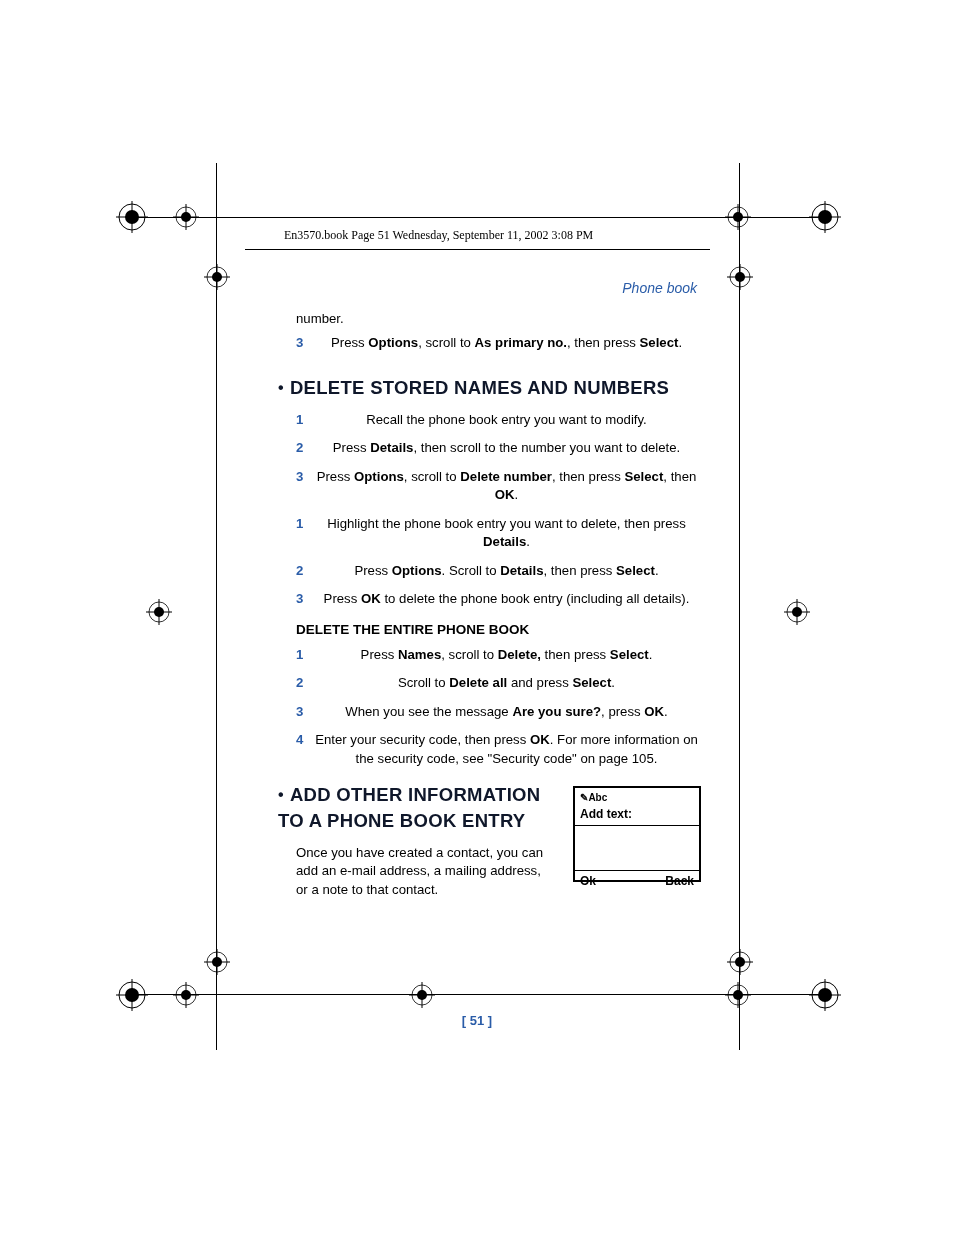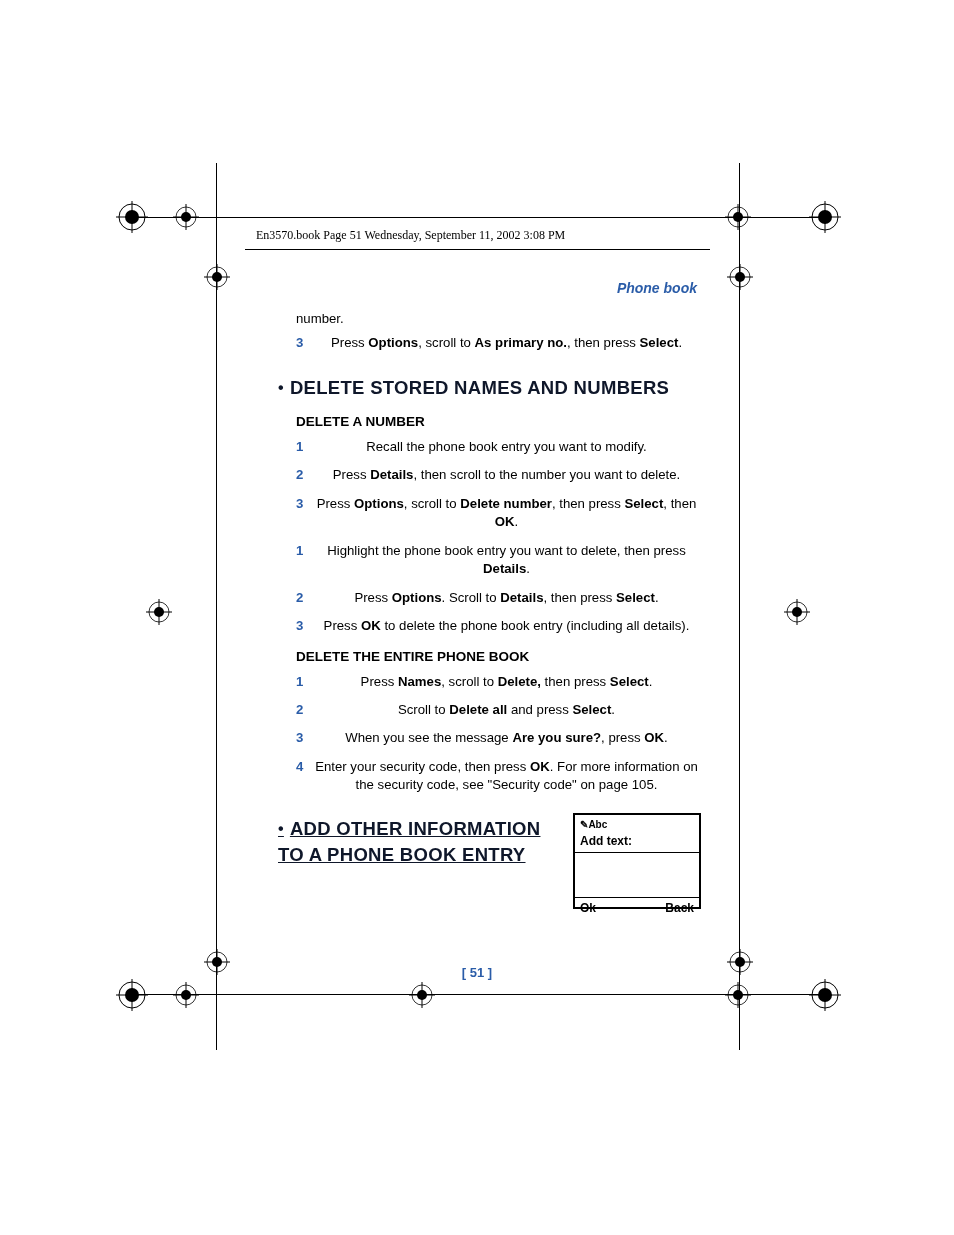--- a/index.html
+++ b/index.html
@@ -8,32 +8,32 @@
     background: #fff;
     font-family: Georgia, 'Times New Roman', serif;
     width: 954px;
     height: 1235px;
     position: relative;
     color: #000;
   }
   .page-header {
     position: absolute;
     top: 228px;
-    left: 256px;
+    left: 284px;
     font-size: 12px;
     font-family: 'Times New Roman', serif;
     color: #000;
   }
   .header-running {
     position: absolute;
     top: 280px;
     right: 257px;
     font-size: 14px;
     font-style: italic;
-    font-weight: bold;
+    font-weight: normal;
     color: #2a5ca8;
     font-family: Arial, sans-serif;
   }
   .content {
     position: absolute;
     top: 310px;
     left: 296px;
     width: 405px;
     font-family: Arial, Helvetica, sans-serif;
     font-size: 13.2px;
@@ -108,21 +108,21 @@
   }
   .phone-screen .bottom {
     display: flex;
     justify-content: space-between;
     padding: 2px 5px 3px 5px;
     border-top: 1px solid #000;
     font-size: 12px;
   }
   .page-number {
     position: absolute;
-    top: 965px;
+    top: 1013px;
     left: 0;
     width: 954px;
     text-align: center;
     color: #2a5ca8;
     font-family: Arial, sans-serif;
     font-size: 13px;
     font-weight: bold;
   }
   .reg-target {
     position: absolute;
@@ -261,21 +261,20 @@
 <div class="content">
   <p class="para">number.</p>
 
   <div class="step">
     <div class="num">3</div>
     <div class="txt"><span>Press </span><span class="bold">Options</span><span>, scroll to </span><span class="bold">As primary no.</span><span>, then press </span><span class="bold">Select</span><span>.</span></div>
   </div>
 
   <h2 class="section-title"><span class="bullet">•</span><span>DELETE STORED NAMES AND NUMBERS</span></h2>
 
-  <h3 class="sub">DELETE A NUMBER</h3>
   <div class="step">
       <div class="num">1</div>
       <div class="txt">Recall the phone book entry you want to modify.</div>
     </div>
   <div class="step">
       <div class="num">2</div>
       <div class="txt"><span>Press </span><span class="bold">Details</span><span>, then scroll to the number you want to delete.</span></div>
     </div>
   <div class="step">
       <div class="num">3</div>
@@ -308,21 +307,22 @@
       <div class="num">3</div>
       <div class="txt"><span>When you see the message </span><span class="bold">Are you sure?</span><span>, press </span><span class="bold">OK</span><span>.</span></div>
     </div>
   <div class="step">
       <div class="num">4</div>
       <div class="txt"><span>Enter your security code, then press </span><span class="bold">OK</span><span>. For more information on the security code, see "Security code" on page 105.</span></div>
     </div>
 
   <div class="two-col">
     <div class="left">
-      <h2 class="section-title" style="margin-top:7px;text-decoration:underline;"><span class="bullet">•</span><span>ADD OTHER INFORMATION TO A PHONE BOOK ENTRY</span></h2>
+      <h2 class="section-title" style="margin-top:0;"><span class="bullet">•</span><span>ADD OTHER INFORMATION TO A PHONE BOOK ENTRY</span></h2>
+      <p class="para">Once you have created a contact, you can add an e-mail address, a mailing address, or a note to that contact.</p>
     </div>
     <div class="phone-screen">
       <div class="top">✎Abc</div>
       <div class="prompt">Add text:</div>
       <div class="middle"></div>
       <div class="bottom">
         <span>Ok</span>
         <span>Back</span>
       </div>
     </div>

